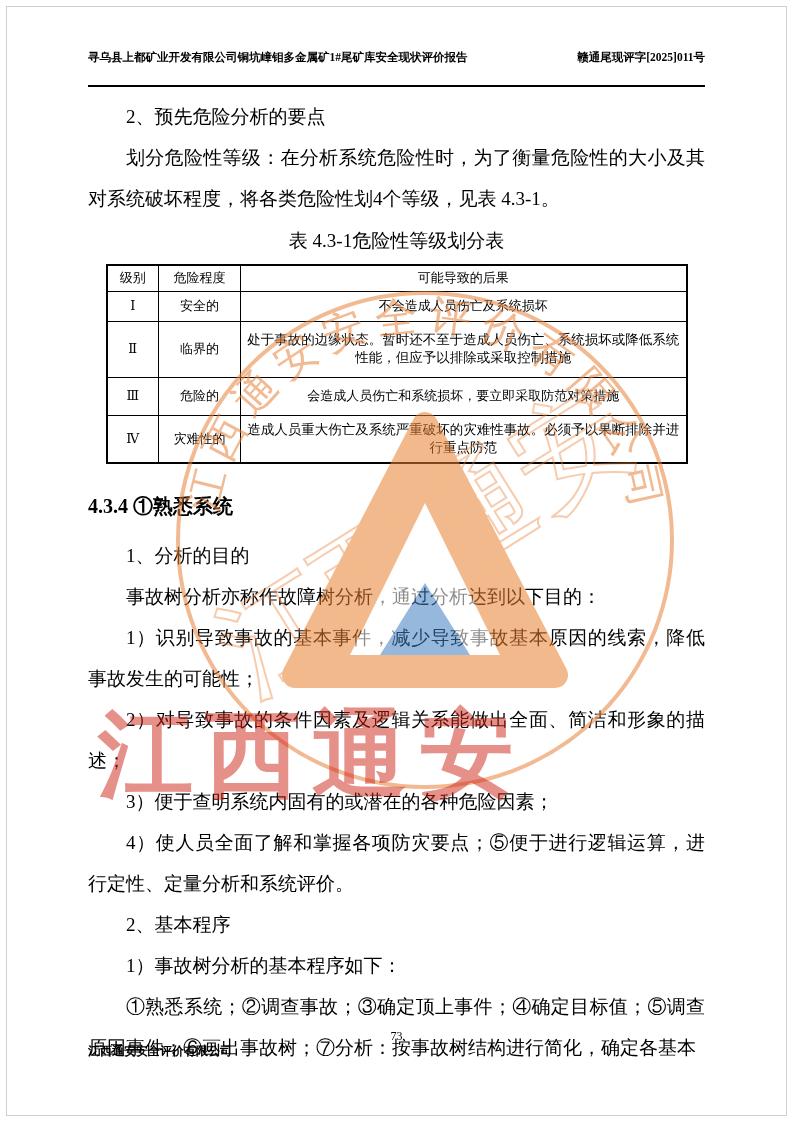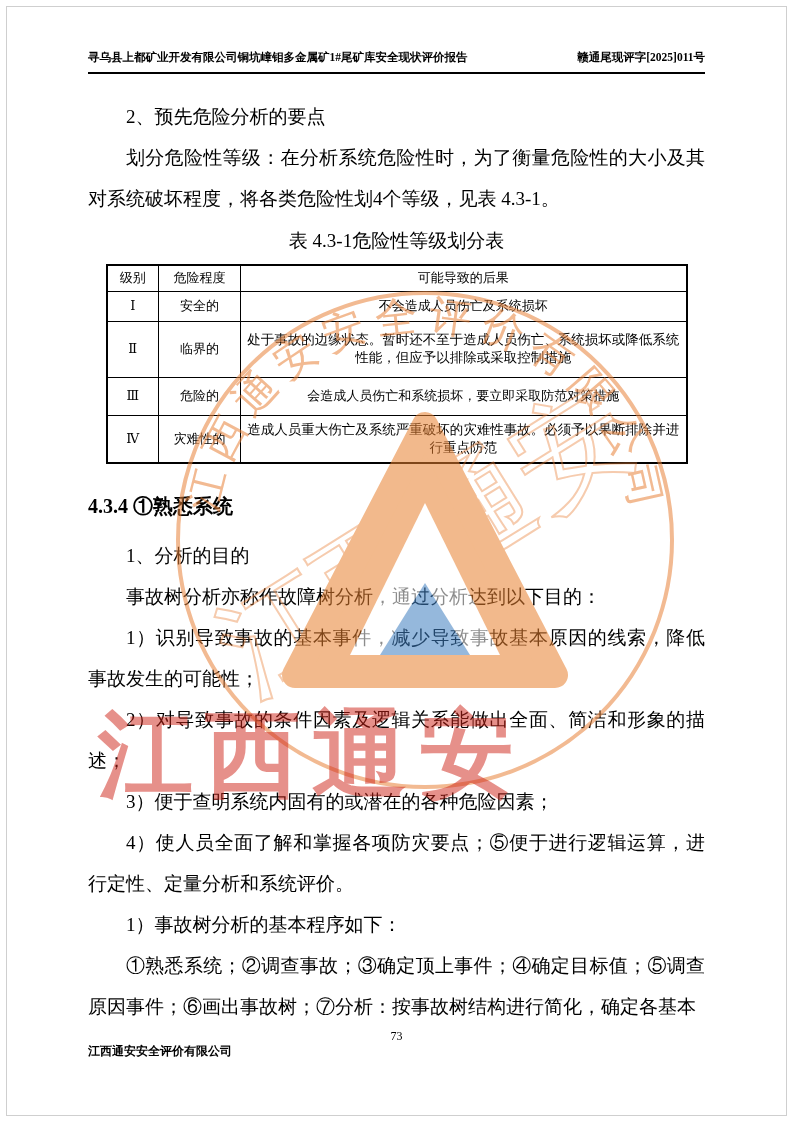--- a/index.html
+++ b/index.html
@@ -15,21 +15,21 @@
   .page-frame {
     position: absolute; inset: 6px;
     border: 1px solid #cfcfcf;
     pointer-events: none;
   }
   
   .header {
     position: absolute; left: 88px; right: 88px; top: 50px;
     display: flex; justify-content: space-between; align-items: flex-end;
     font-size: 11.5px; font-weight: bold;
-    padding-bottom: 7px;
+    padding-bottom: 20px;
     border-bottom: 2px solid #000;
   }
   .header .h-left { max-width: 460px; }
   
   .content {
     position: absolute; left: 88px; right: 88px; top: 96px;
   }
   .content p {
     font-size: 19px; line-height: 41px;
     text-align: justify; text-indent: 2em;
@@ -137,20 +137,21 @@
     </table>
 
     <h3 class="section">4.3.4 ①熟悉系统</h3>
 
     <p>1、分析的目的</p>
     <p>事故树分析亦称作故障树分析，通过分析达到以下目的：</p>
     <p>1）识别导致事故的基本事件，减少导致事故基本原因的线索，降低事故发生的可能性；</p>
     <p>2）对导致事故的条件因素及逻辑关系能做出全面、简洁和形象的描述；</p>
     <p>3）便于查明系统内固有的或潜在的各种危险因素；</p>
     <p>4）使人员全面了解和掌握各项防灾要点；⑤便于进行逻辑运算，进行定性、定量分析和系统评价。</p>
+    <p>2、基本程序</p>
     <p>1）事故树分析的基本程序如下：</p>
     <p>①熟悉系统；②调查事故；③确定顶上事件；④确定目标值；⑤调查原因事件；⑥画出事故树；⑦分析：按事故树结构进行简化，确定各基本</p>
   </div>
 
   <div class="watermark">
     <svg class="seal" viewBox="0 0 510 510" xmlns="http://www.w3.org/2000/svg">
       <defs>
         <path id="arcTop" d="M 45,255 A 210,210 0 1 1 465,255" fill="none"></path>
       </defs>
       <circle cx="255" cy="255" r="247" fill="none" stroke="#e8823a" stroke-width="4"></circle>

